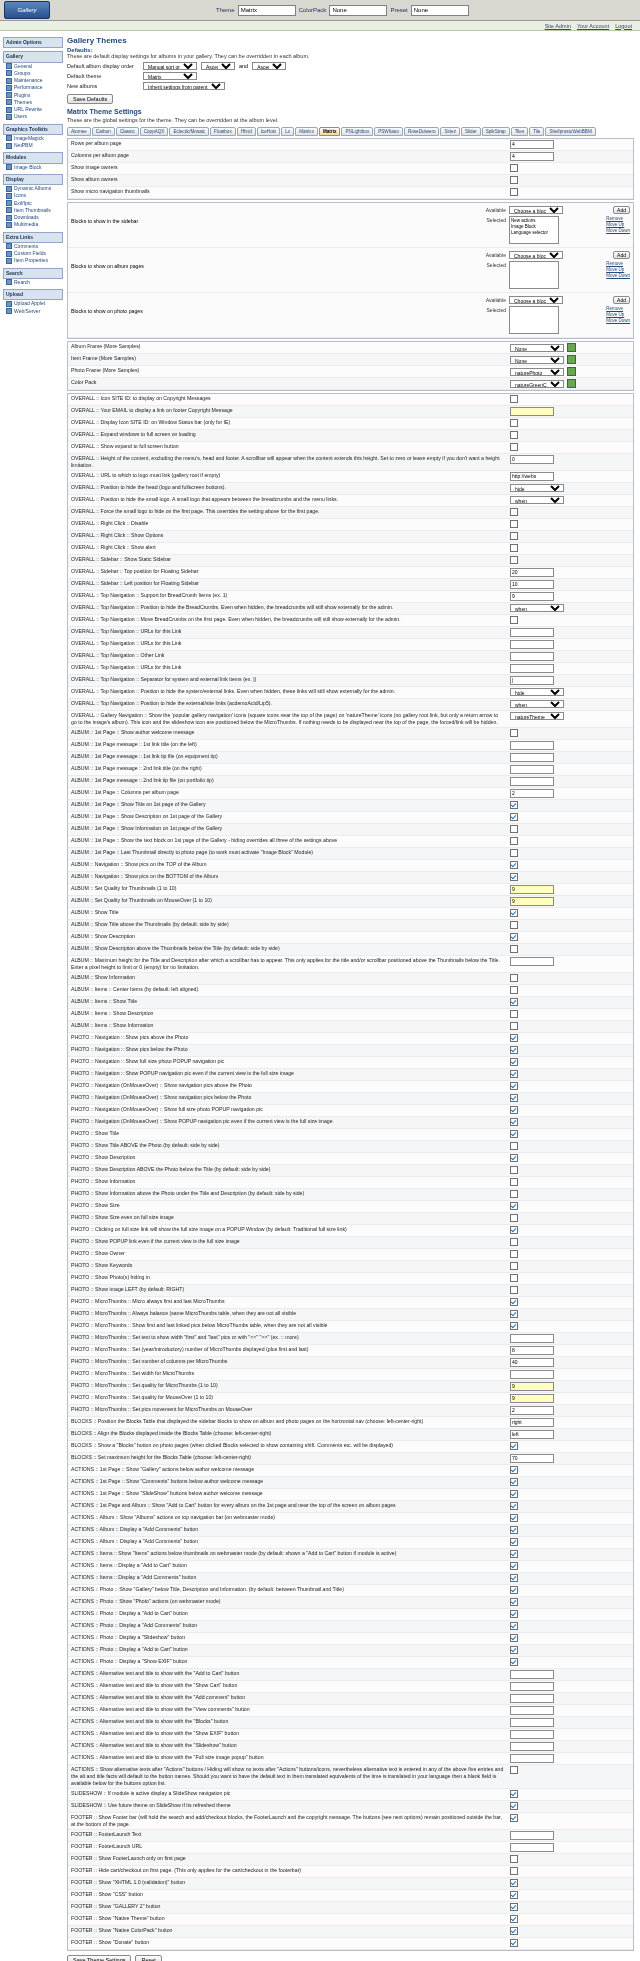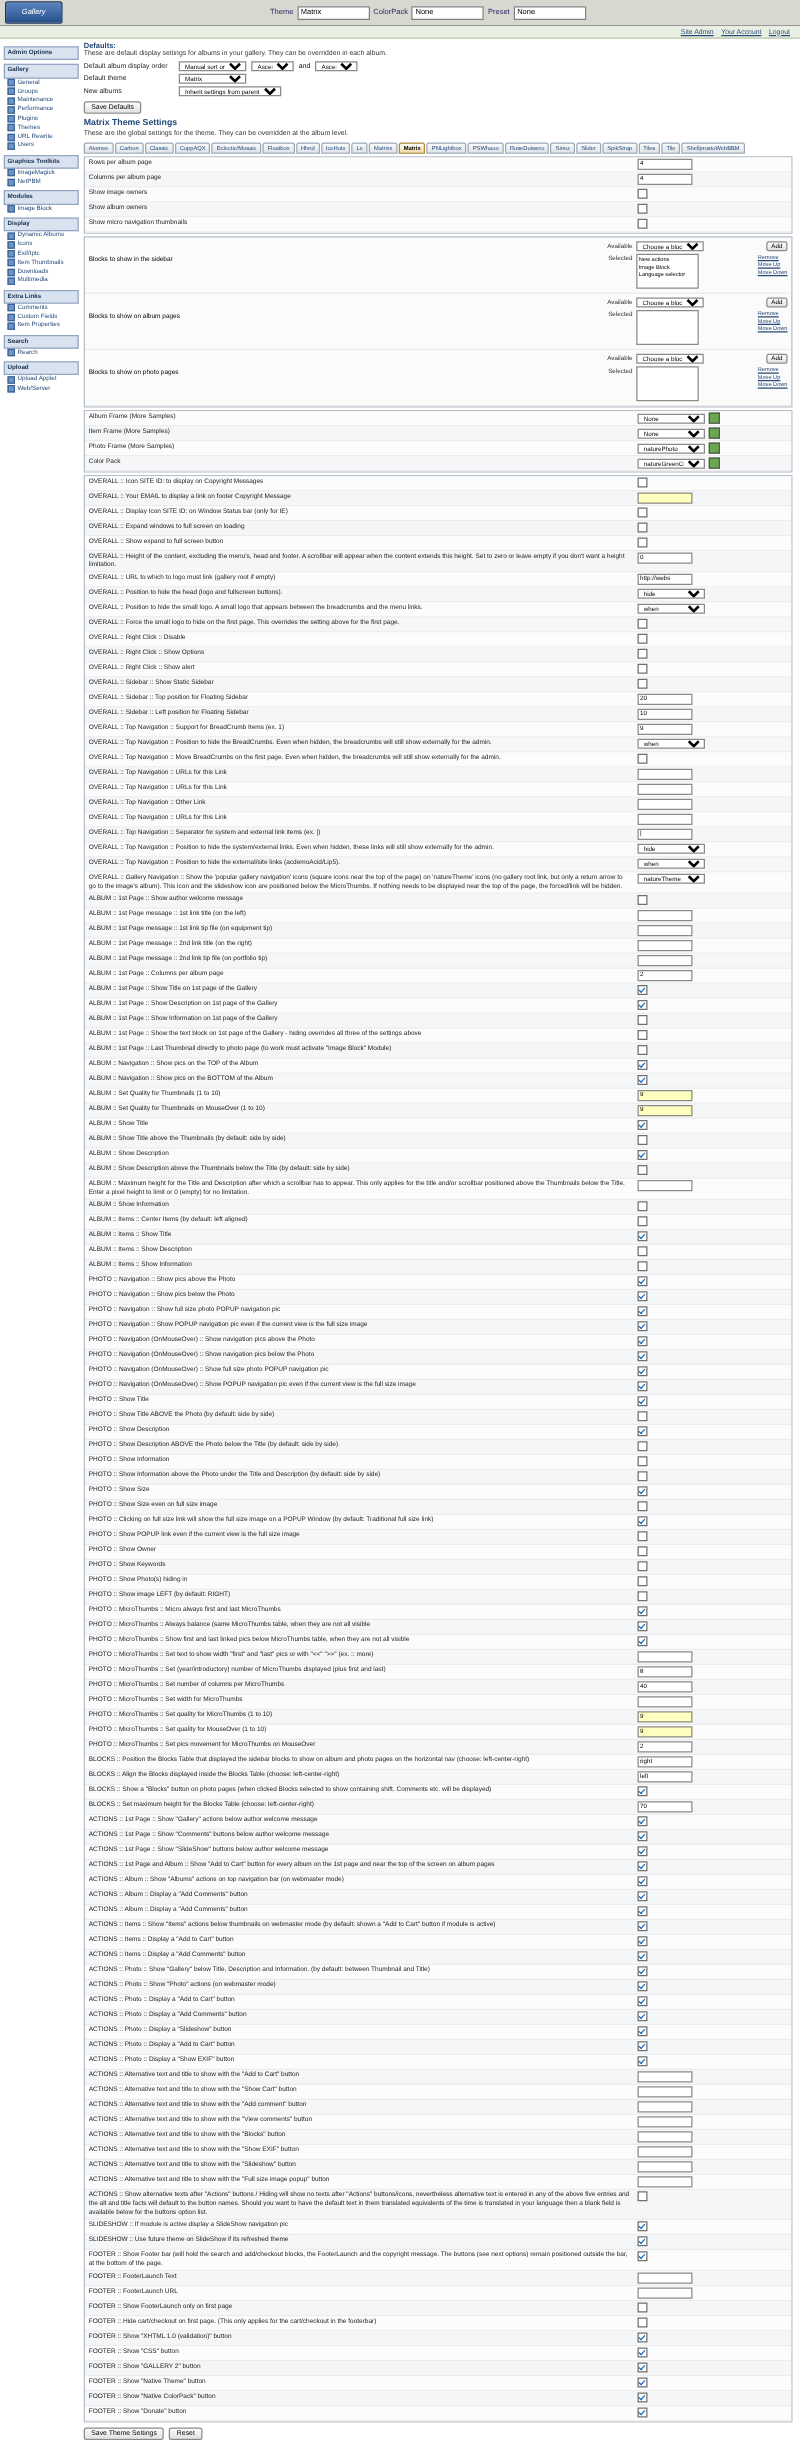--- a/index.html
+++ b/index.html
@@ -191,20 +191,21 @@
           <i class="dot"></i>
           <span>Upload Applet</span>
         </div>
         <div class="sitem">
           <i class="dot"></i>
           <span>Web/Server</span>
         </div>
       </div>
 
     <div class="content">
+      <h2 class="sectitle">Gallery Themes</h2>
 
       <div style="font-weight:bold;font-size:6px;color:#24497a;">Defaults:</div>
       <div class="desc">These are default display settings for albums in your gallery. They can be overridden in each album.</div>
 
       <div class="defrow">
         <div class="dlbl">Default album display order</div>
         <select class="sel"><option>Manual sort order</option></select>
         <select class="sel" style="width:34px"><option>Ascending</option></select>
         <span>and</span>
         <select class="sel" style="width:34px"><option>Ascending</option></select>

